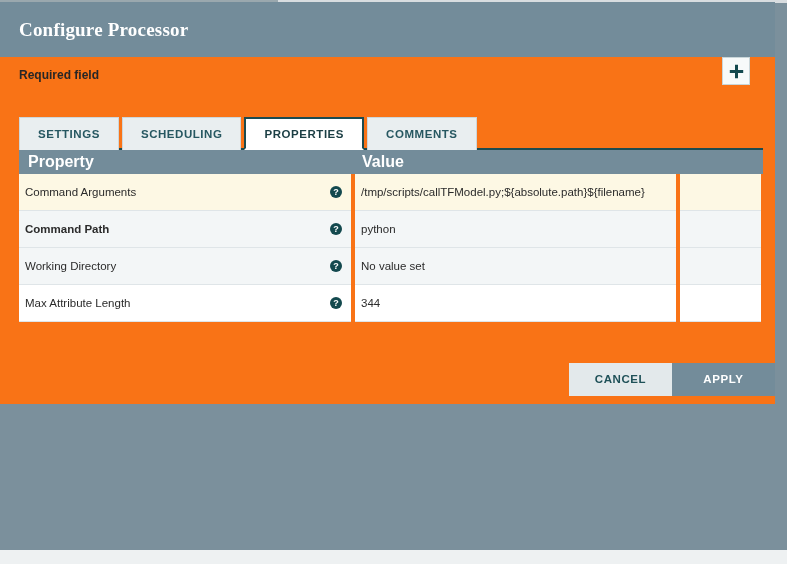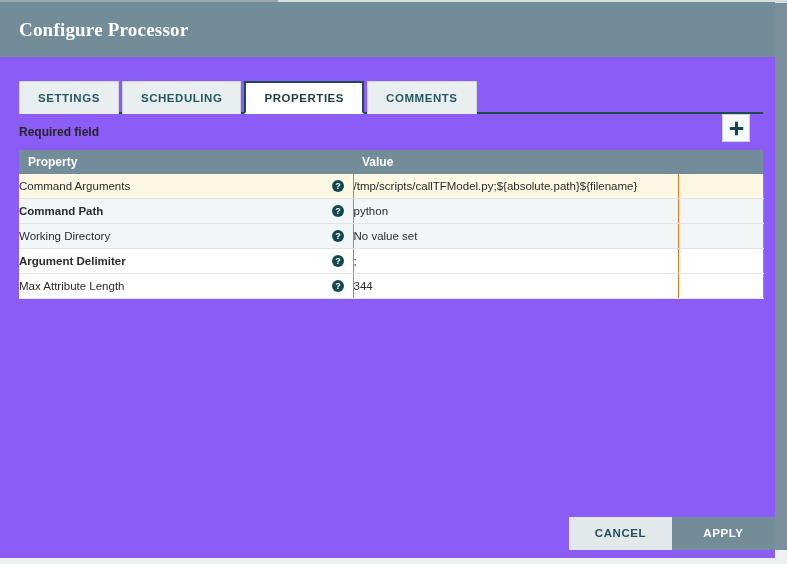--- a/index.html
+++ b/index.html
@@ -39,22 +39,22 @@
     width: 787px; height: 14px;
     background: #eef1f2;
     overflow: hidden;
   }
 
   
   #modal {
     position: absolute;
     left: 0; top: 2px;
     width: 775px;
-    height: 556px;
-    background: #8b5cf6;
+    height: 402px;
+    background: #f97316;
     overflow: hidden;
   }
 
   
   #modal-header {
     height: 55px;
     background: #738c9a;
     display: flex;
     align-items: center;
   }
@@ -141,34 +141,34 @@
   
   #property-table {
     margin: 0 0 0 19px;
     width: 744px;
     border-collapse: collapse;
     table-layout: fixed;
   }
   #property-table th {
     background: #738c9a;
     color: #ffffff;
-    font-size: 12px;
+    font-size: 16px;
     font-weight: bold;
     text-align: left;
     height: 24px;
     padding: 0 0 0 9px;
     border: none;
   }
   #property-table td {
     height: 24px;
     font-size: 11.5px;
     color: #2b2b2b;
     border-bottom: 1px solid #dfe5e8;
-    border-right: 1px solid #f97316;
-    padding: 0;
+    border-right: 4px solid #f97316;
+    padding: 6px;
     vertical-align: middle;
     overflow: hidden;
     white-space: nowrap;
   }
   #property-table tr.odd td { background: #ffffff; }
   #property-table tr.even td { background: #f3f6f7; }
   #property-table tr.selected td { background: #fdf8e4; }
 
   td.cell-property {
     position: relative;
@@ -231,36 +231,36 @@
 <div id="page-bg">
   <div id="bg-top-strip"></div>
   <div id="bg-top-strip2"></div>
   <div id="bg-bottom-row"></div>
 </div>
 
 <div id="modal">
 
   <div id="modal-header">
     <div id="dialog-title">Configure Processor</div>
-  </div>
-
-  <div id="tab-strip">
-    <div class="tab">SETTINGS</div><div class="tab">SCHEDULING</div><div class="tab active">PROPERTIES</div><div class="tab">COMMENTS</div>
-    <div id="tab-underline"></div>
   </div>
 
   <div id="subheader">
     <div id="required-field-label">Required field</div>
     <div id="add-property-button">
       <span>
         <svg width="15" height="15" viewBox="0 0 15 15" aria-hidden="true">
           <path d="M6 0.8 H9 V6 H14.2 V9 H9 V14.2 H6 V9 H0.8 V6 H6 Z" fill="#13494e"></path>
         </svg>
       </span>
     </div>
+  </div>
+
+  <div id="tab-strip">
+    <div class="tab">SETTINGS</div><div class="tab">SCHEDULING</div><div class="tab active">PROPERTIES</div><div class="tab">COMMENTS</div>
+    <div id="tab-underline"></div>
   </div>
 
   <table id="property-table">
     <colgroup>
       <col style="width:334px">
       <col style="width:325px">
       <col style="width:85px">
     </colgroup>
     <thead>
       <tr>
@@ -294,30 +294,20 @@
           <td class="cell-property"><span class="prop-name">Working Directory</span><span class="help-icon">
               <svg width="12" height="12" viewBox="0 0 12 12" aria-hidden="true">
                 <circle cx="6" cy="6" r="6" fill="#13494e"></circle>
                 <text x="6" y="9" text-anchor="middle" font-family="Liberation Sans, sans-serif" font-size="9" font-weight="bold" fill="#ffffff">?</text>
               </svg>
             </span></td>
           <td class="cell-value empty">No value set</td>
           <td class="cell-extra"></td>
         </tr>
         <tr class="odd">
-          <td class="cell-property required"><span class="prop-name">Argument Delimiter</span><span class="help-icon">
-              <svg width="12" height="12" viewBox="0 0 12 12" aria-hidden="true">
-                <circle cx="6" cy="6" r="6" fill="#13494e"></circle>
-                <text x="6" y="9" text-anchor="middle" font-family="Liberation Sans, sans-serif" font-size="9" font-weight="bold" fill="#ffffff">?</text>
-              </svg>
-            </span></td>
-          <td class="cell-value bold">;</td>
-          <td class="cell-extra"></td>
-        </tr>
-        <tr class="odd">
           <td class="cell-property"><span class="prop-name">Max Attribute Length</span><span class="help-icon">
               <svg width="12" height="12" viewBox="0 0 12 12" aria-hidden="true">
                 <circle cx="6" cy="6" r="6" fill="#13494e"></circle>
                 <text x="6" y="9" text-anchor="middle" font-family="Liberation Sans, sans-serif" font-size="9" font-weight="bold" fill="#ffffff">?</text>
               </svg>
             </span></td>
           <td class="cell-value">344</td>
           <td class="cell-extra"></td>
         </tr>
       </tbody>

